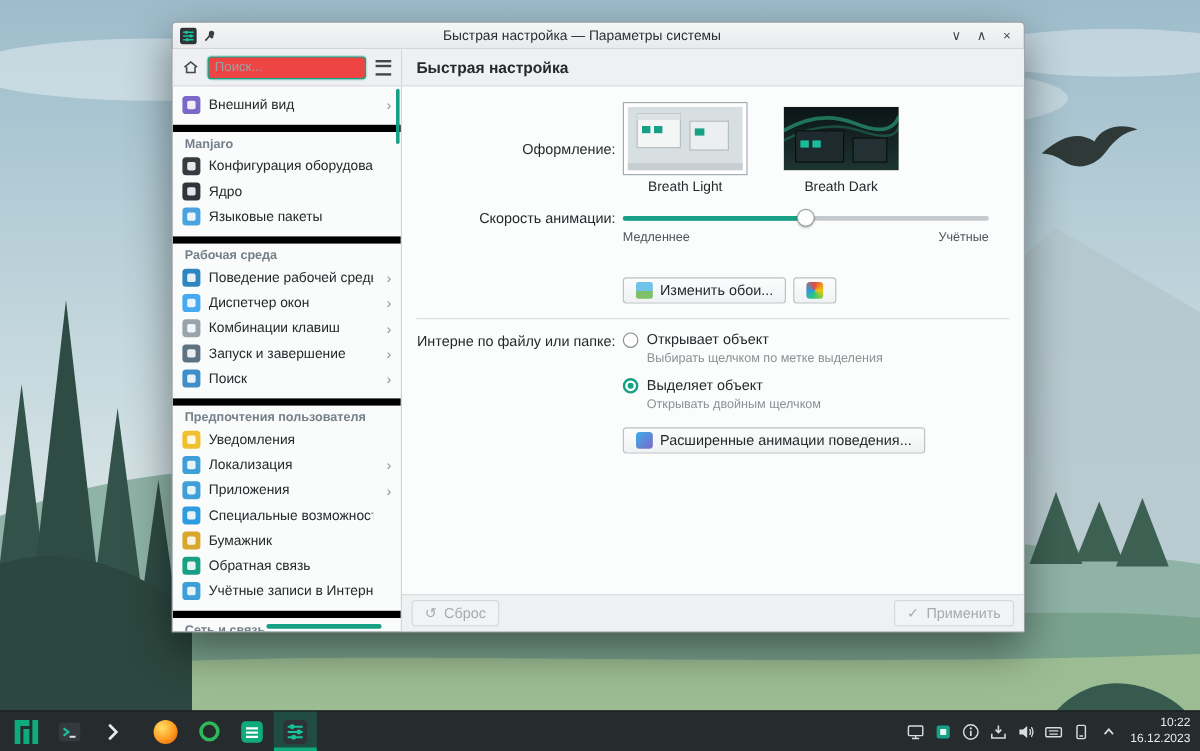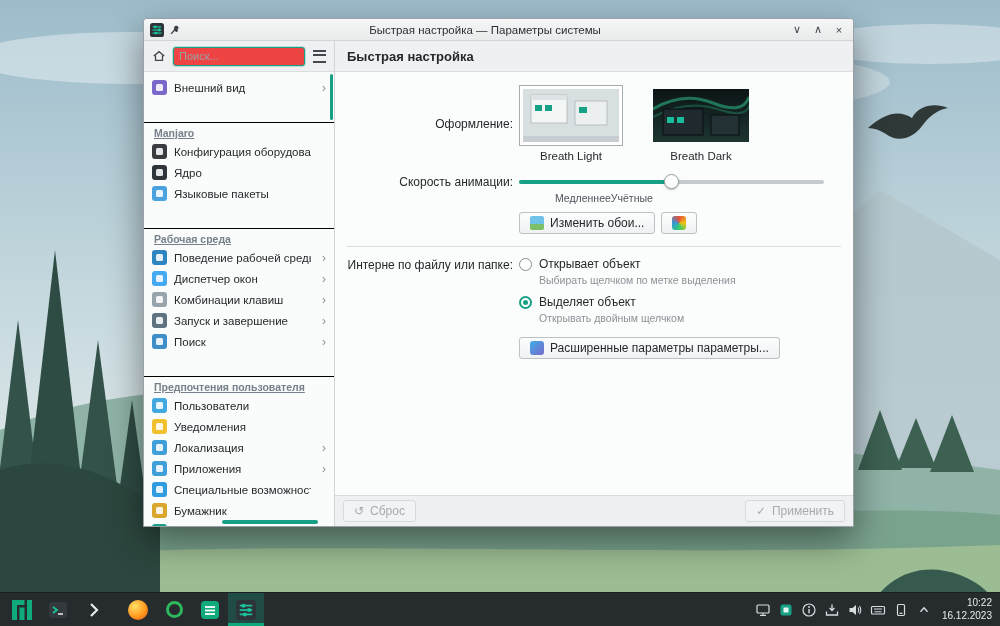--- a/index.html
+++ b/index.html
@@ -33,22 +33,22 @@
   .search-input::placeholder{color:#9aa1a6;}
   .burger{width:13px;height:9px;border-top:2px solid #42484d;border-bottom:2px solid #42484d;position:relative;}
   .burger::after{content:"";position:absolute;left:0;right:0;top:2.5px;height:2px;background:#42484d;}
   .sb-list{flex:1;overflow:hidden;padding-top:5px;position:relative;}
   .sb-row{height:21px;display:flex;align-items:center;gap:7px;padding:0 8px;cursor:default;}
   .sb-ic{width:15px;height:15px;flex:0 0 15px;border-radius:3px;position:relative;}
   .sb-ic::after{content:"";position:absolute;left:4px;top:4px;right:4px;bottom:4px;
                 background:rgba(255,255,255,.88);border-radius:1.5px;}
   .sb-lab{flex:1;font-size:11.5px;color:#26292c;white-space:nowrap;overflow:hidden;}
   .sb-chev{font-size:12px;color:#8b9297;width:8px;text-align:right;}
-  .sb-sec{margin-top:24px;border-top:1px solid #000000;padding:4px 10px 2px;
-          font-size:10.5px;font-weight:bold;color:#76808a;white-space:nowrap;text-decoration:underline;}
+  .sb-sec{margin-top:6px;border-top:6px solid #000000;padding:4px 10px 2px;
+          font-size:10.5px;font-weight:bold;color:#76808a;white-space:nowrap;}
   .vscroll{position:absolute;right:1px;top:2px;width:3px;height:46px;border-radius:2px;background:var(--accent,#16a085);}
   .hscroll{position:absolute;left:78px;bottom:2px;width:96px;height:4px;border-radius:2px;background:var(--accent,#16a085);}
 
   
   .content{flex:1;display:flex;flex-direction:column;min-width:0;background:#fbfcfc;}
   .content-header{height:30px;flex:0 0 30px;display:flex;align-items:center;padding:0 12px;
                   background:#eff0f1;border-bottom:1px solid #dadddf;}
   .content-header span{font-size:13px;font-weight:bold;color:#26292c;}
   .form{flex:1;padding:13px 12px 0 12px;min-height:0;}
   .frow{display:flex;}
@@ -61,23 +61,23 @@
   .theme-card.unselected .thumbwrap{border-color:transparent;background:transparent;}
   .thumb{width:96px;height:53px;display:block;}
   .tname{font-size:11.5px;color:#26292c;margin-top:4px;}
   .slider-row{margin-top:12px;align-items:flex-start;}
   .slider-row .flabel{padding-top:1px;}
   .slider{position:relative;width:305px;height:15px;}
   .slider .track{position:absolute;left:0;right:0;top:6px;height:4px;border-radius:2px;background:#c5cacd;}
   .slider .fill{position:absolute;left:0;top:0;bottom:0;width:50%;border-radius:2px;background:var(--accent,#16a085);}
   .slider .handle{position:absolute;left:calc(50% - 8px);top:0;width:15px;height:15px;border-radius:50%;
                   background:#fdfdfd;border:1px solid #9aa1a6;box-shadow:0 1px 2px rgba(0,0,0,.25);box-sizing:border-box;}
-  .slider-ends{width:305px;display:flex;margin-top:3px;
-               font-size:10.5px;color:#4d555b;margin-left:36px;}
-  .btn-row{margin-top:8px;}
+  .slider-ends{width:305px;display:flex;justify-content:space-between;margin-top:3px;
+               font-size:10.5px;color:#4d555b;}
+  .btn-row{margin-top:27px;}
   .btns{display:flex;gap:6px;}
   button.kbtn{display:inline-flex;align-items:center;gap:6px;font-family:inherit;font-size:12px;color:#26292c;
          padding:3px 10px;border:1px solid #bcc1c5;border-radius:3px;
          background:linear-gradient(#fcfdfd,#f0f1f2);cursor:default;white-space:nowrap;}
   .bic{width:14px;height:14px;border-radius:2px;display:inline-block;flex:0 0 14px;}
   .wallpaper-icon{background:linear-gradient(180deg,#6fc3e8 55%,#7ebf6a 45%);}
   .appearance-settings-icon{background:conic-gradient(#e74c3c,#f1c40f,#2ecc71,#3498db,#e74c3c);border-radius:3px;}
   .behavior-settings-icon{background:linear-gradient(135deg,#3daee9,#7b68c9);border-radius:3px;}
   .hsep{height:1px;background:#dcdfe1;margin:12px 0 10px;}
   .radio-row .flabel{align-self:flex-start;padding-top:1px;}
@@ -229,25 +229,20 @@
             <span class="sb-chev">›</span>
           </div>
           <div class="sb-row">
             <span class="sb-ic" style="background: rgb(61, 142, 201);"></span>
             <span class="sb-lab">Поиск</span>
             <span class="sb-chev">›</span>
           </div>
 
           <div class="sb-sec">Предпочтения пользователя</div>
 
-          <div class="sb-row">
-            <span class="sb-ic" style="background: rgb(65, 168, 224);"></span>
-            <span class="sb-lab">Пользователи</span>
-            <span class="sb-chev"></span>
-          </div>
           <div class="sb-row">
             <span class="sb-ic" style="background: rgb(240, 192, 46);"></span>
             <span class="sb-lab">Уведомления</span>
             <span class="sb-chev"></span>
           </div>
           <div class="sb-row">
             <span class="sb-ic" style="background: rgb(63, 159, 216);"></span>
             <span class="sb-lab">Локализация</span>
             <span class="sb-chev">›</span>
           </div>
@@ -371,21 +366,21 @@
                 <span>Открывает объект</span>
               </label>
               <div class="rsub">Выбирать щелчком по метке выделения</div>
               <label class="radio">
                 <span class="rdot on"></span>
                 <span>Выделяет объект</span>
               </label>
               <div class="rsub">Открывать двойным щелчком</div>
               <button class="kbtn behavior-margin">
                 <span class="bic behavior-settings-icon"></span>
-                <span>Расширенные параметры параметры...</span>
+                <span>Расширенные анимации поведения...</span>
               </button>
             </div>
           </div>
 
         </div>
 
         <div class="footer">
           <button class="kbtn disabled">
             <span>↺</span>
             <span>Сброс</span>

